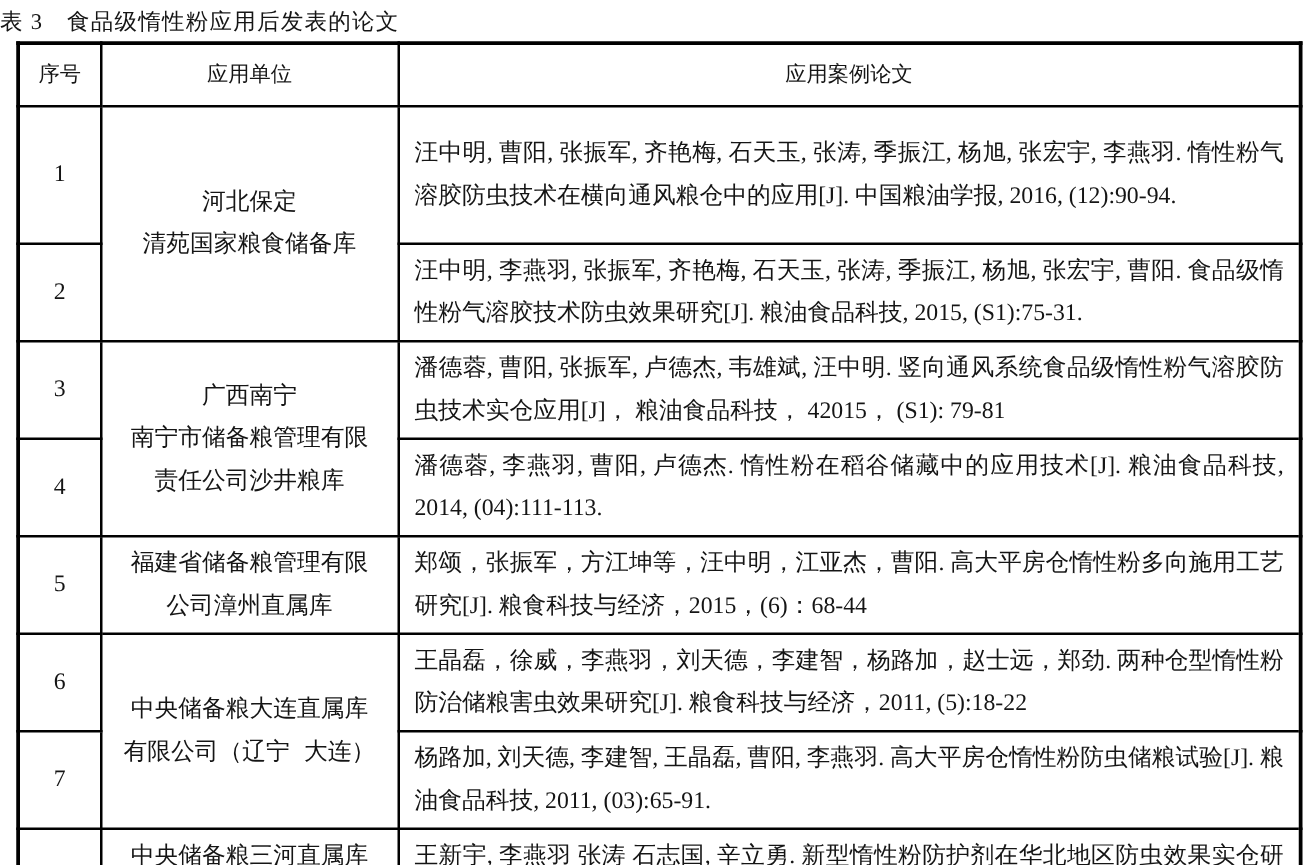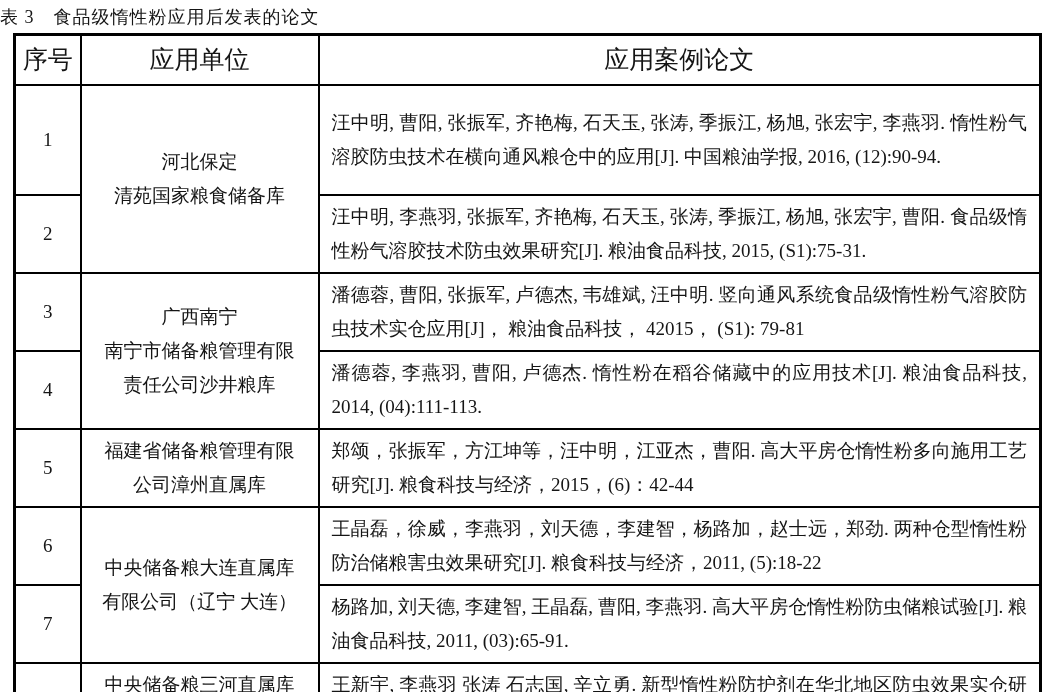--- a/index.html
+++ b/index.html
@@ -35,33 +35,34 @@
   .pub-table col.c-no   { width: 66px; }
   .pub-table col.c-unit { width: 238px; }
   .pub-table col.c-paper{ width: 722px; }
   .pub-table th, .pub-table td {
     border: 2px solid #000;
     font-weight: normal;
     vertical-align: middle;
     overflow: hidden;
   }
   .pub-table th {
-    font-size: 25px;
+    font-size: 17px;
     text-align: center;
   }
   td.no-cell {
     font-size: 19px;
     text-align: center;
   }
   td.unit-cell {
     font-size: 19px;
     text-align: center;
     line-height: 34px;
     white-space: pre-line;
     padding: 2px 4px;
+    font-family: Liberation Mono, monospace;
   }
   td.paper-cell {
     font-size: 19px;
     line-height: 34px;
     padding: 4px 12px;
     text-align: justify;
     text-justify: inter-character;
   }
   tr.hdr { height: 50px; }
   tr.r1 { height: 110px; }
@@ -115,21 +116,21 @@
 
       <tr class="r4">
         <td class="no-cell">4</td>
         <td class="paper-cell">潘德蓉, 李燕羽, 曹阳, 卢德杰.  惰性粉在稻谷储藏中的应用技术[J].  粮油食品科技, 2014, (04):111-113.</td>
       </tr>
 
       <tr class="r5">
         <td class="no-cell">5</td>
         <td class="unit-cell">福建省储备粮管理有限
 公司漳州直属库</td>
-        <td class="paper-cell">郑颂，张振军，方江坤等，汪中明，江亚杰，曹阳.  高大平房仓惰性粉多向施用工艺研究[J].  粮食科技与经济，2015，(6)：42-44</td>
+        <td class="paper-cell">郑颂，张振军，方江坤等，汪中明，江亚杰，曹阳.  高大平房仓惰性粉多向施用工艺研究[J].  粮食科技与经济，2015，(6)：68-44</td>
       </tr>
 
       <tr class="r6">
         <td class="no-cell">6</td>
         <td class="unit-cell" rowspan="2">中央储备粮大连直属库
 有限公司（辽宁 大连）</td>
         <td class="paper-cell">王晶磊，徐威，李燕羽，刘天德，李建智，杨路加，赵士远，郑劲.  两种仓型惰性粉防治储粮害虫效果研究[J].  粮食科技与经济，2011, (5):18-22</td>
       </tr>
 
       <tr class="r7">

